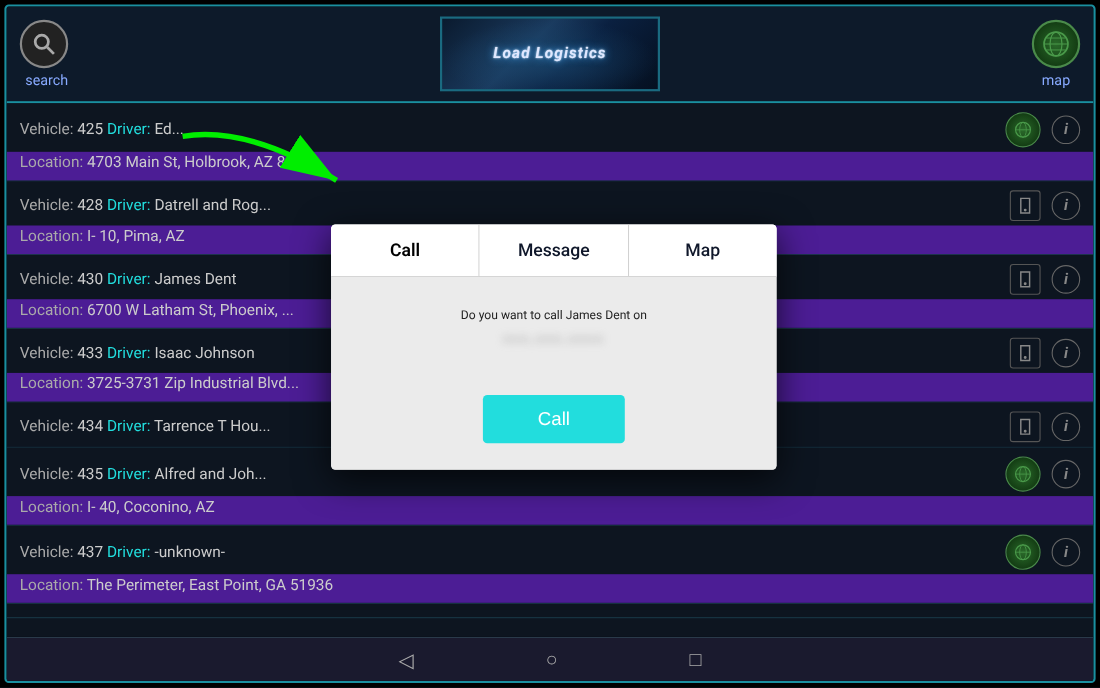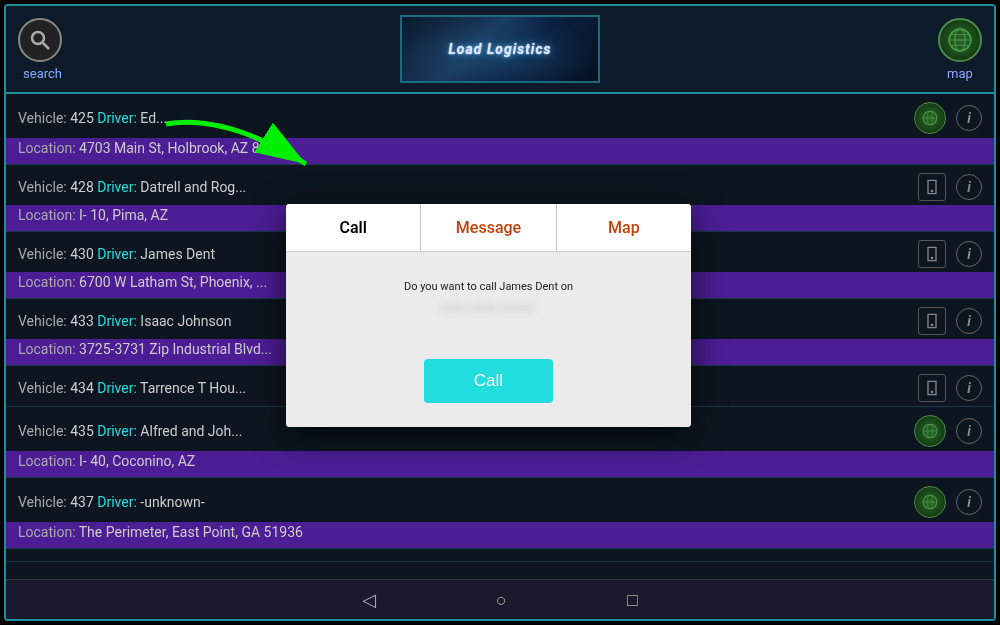--- a/index.html
+++ b/index.html
@@ -216,41 +216,41 @@
     
     .modal-overlay {
       position: absolute;
       inset: 0;
       z-index: 10;
     }
 
     .modal {
       position: absolute;
       top: 110px;
-      left: 280px;
+      left: 295px;
       width: 405px;
       background: #f0f0f0;
       border-radius: 4px;
       overflow: hidden;
       box-shadow: 0 8px 32px rgba(0,0,0,0.7);
     }
 
     .modal-tabs {
       display: flex;
       background: #fff;
       border-bottom: 1px solid #ccc;
     }
 
     .modal-tab {
       flex: 1;
       padding: 14px 0;
       text-align: center;
       font-size: 16px;
       font-weight: 500;
-      color: #c2410c;
+      color: #0f172a;
       cursor: pointer;
       border-right: 1px solid #ccc;
       background: #fff;
     }
 
     .modal-tab:last-child {
       border-right: none;
     }
 
     .modal-tab.active {

